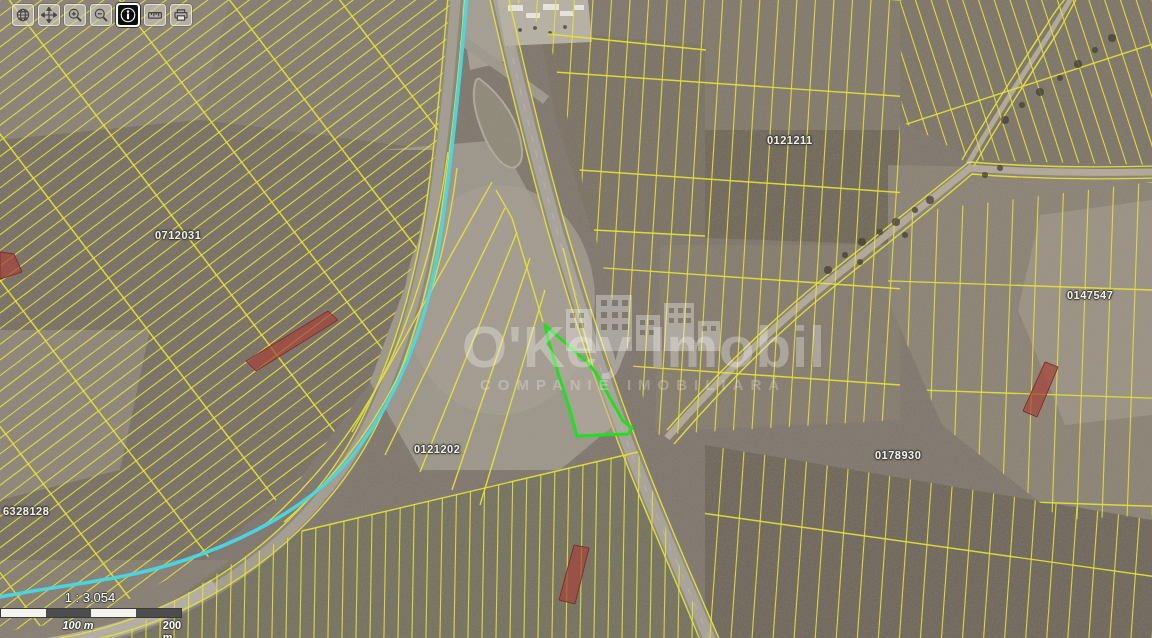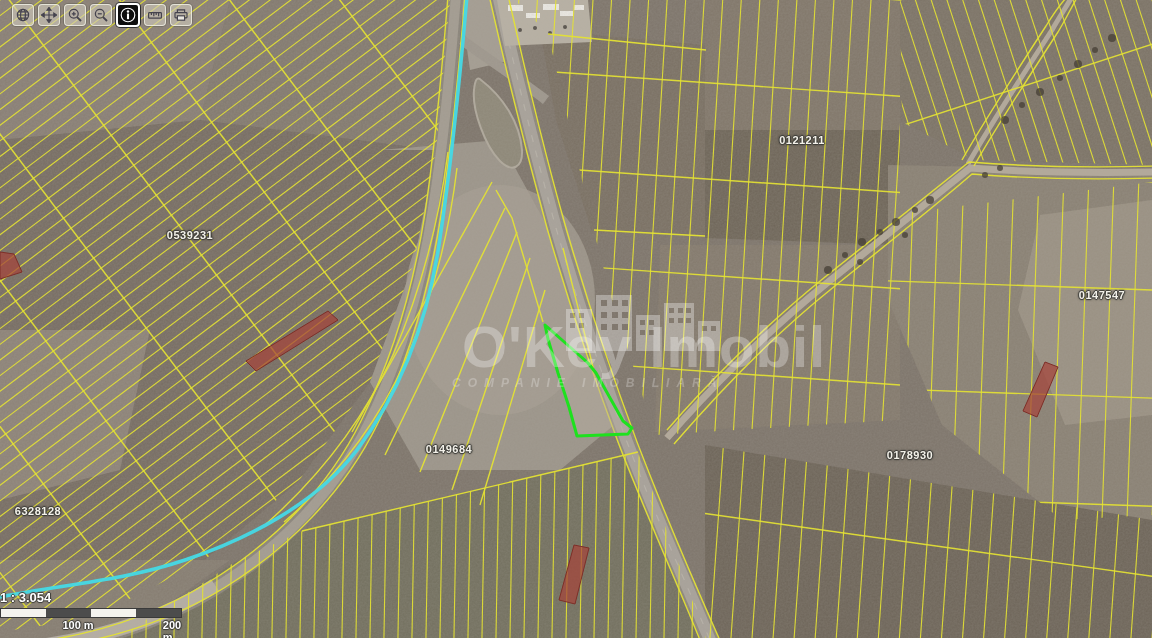--- a/index.html
+++ b/index.html
@@ -1,51 +1,51 @@
 <!DOCTYPE html>
 <html><head>
 <meta charset="utf-8">
 <style>
   html,body{margin:0;padding:0;background:#222;}
   #stage{position:relative;width:1152px;height:638px;overflow:hidden;
          font-family:"Liberation Sans", sans-serif;background:#7e756b;}
   #map-svg{position:absolute;left:0;top:0;z-index:1;}
 
   
-  .plabel{position:absolute;z-index:3;width:70px;text-align:center;
+  .plabel{position:absolute;z-index:3;width:70px;
           font-size:11px;font-weight:bold;color:#f4f2ea;letter-spacing:.5px;
           text-shadow:-1px 0 1px #3c3c38,1px 0 1px #3c3c38,0 -1px 1px #3c3c38,0 1px 1px #3c3c38, 0 0 3px #2e2e2a;}
 
   
   #watermark{position:absolute;left:452px;top:283px;width:410px;height:115px;z-index:4;pointer-events:none;}
   #watermark .wm-title{position:absolute;left:10px;top:30px;font-size:58px;font-weight:bold;
           color:rgba(255,255,255,.30);white-space:nowrap;letter-spacing:1px;}
-  #watermark .wm-sub{position:absolute;left:0;top:93px;font-size:12px;font-weight:bold;
-          color:rgba(255,255,255,.25);letter-spacing:7px;white-space:nowrap;font-style:italic;}
+  #watermark .wm-sub{position:absolute;left:28px;top:93px;font-size:15px;font-weight:bold;
+          color:rgba(255,255,255,.25);letter-spacing:7px;white-space:nowrap;}
   #watermark svg{position:absolute;left:112px;top:2px;opacity:.32;}
 
   
   #toolbar{position:absolute;left:12px;top:3px;z-index:5;display:flex;gap:4px;align-items:center;}
   .tb-btn{width:22px;height:22px;border-radius:4px;background:rgba(208,203,190,.60);
           border:1px solid rgba(245,245,235,.75);box-shadow:0 0 0 1px rgba(80,80,70,.35);
           display:flex;align-items:center;justify-content:center;cursor:pointer;padding:0;}
   .tb-btn svg{display:block;}
   .tb-btn.active{background:#0d0d0d;border:2px solid #fff;box-shadow:0 0 0 1px #333;width:24px;height:24px;}
 
   
   #scalebar{position:absolute;left:0;top:590px;width:190px;z-index:5;color:#fff;}
-  #scalebar .ratio{width:180px;font-size:13px;font-weight:bold;
+  #scalebar .ratio{width:180px;text-align:center;font-size:13px;font-weight:normal;
           text-shadow:-1px 0 1px #3c3c38,1px 0 1px #3c3c38,0 -1px 1px #3c3c38,0 1px 1px #3c3c38;}
   #scalebar .bar{margin-top:3px;width:180px;height:8px;display:flex;border:1px solid #3a3a3a;}
   #scalebar .seg{flex:1;height:100%;}
   #scalebar .seg.light{background:#f4f3ee;}
   #scalebar .seg.dark{background:#4c4c4c;}
   #scalebar .marks{position:relative;height:14px;font-size:11px;font-weight:bold;
           text-shadow:-1px 0 1px #3c3c38,1px 0 1px #3c3c38,0 -1px 1px #3c3c38,0 1px 1px #3c3c38;}
-  #scalebar .marks .m100{position:absolute;left:78px;transform:translateX(-50%);top:1px;}
+  #scalebar .marks .m100{position:absolute;left:78px;transform:translateX(-50%);top:1px;font-style:italic;}
   #scalebar .marks .m200{position:absolute;left:172px;transform:translateX(-50%);top:1px;}
 </style>
 </head>
 <body>
 
 <div id="stage">
 
   <svg id="map-svg" width="1152" height="638" viewBox="0 0 1152 638">
     <defs id="defs">
       <filter id="noise" x="0" y="0" width="100%" height="100%">
@@ -402,24 +402,24 @@
       <polygon points="0,252 14,254 22,272 0,279"></polygon>
     </g>
 
     <path id="route" d="M467,-4 C459,90 452,160 439,245 C426,330 398,395 357,450 C315,505 245,540 185,560 C120,582 55,585 -5,598" fill="none" stroke="#45d9e6" stroke-width="3.5" stroke-linecap="round" opacity="0.95"></path>
 
     <polygon id="selected-parcel" points="545,325 588,363 596,373 623,421 632,428 628,434 577,436 569,407 558,373 548,339" fill="#b7afa2" fill-opacity="0.45" stroke="#1ee11e" stroke-width="3" stroke-linejoin="round"></polygon>
   </svg>
 
   <div class="plabel" style="left:767px;top:134px">0121211</div>
   <div class="plabel" style="left:1067px;top:289px">0147547</div>
-  <div class="plabel" style="left:414px;top:443px">0149684</div>
+  <div class="plabel" style="left:414px;top:443px">0121202</div>
   <div class="plabel" style="left:875px;top:449px">0178930</div>
   <div class="plabel" style="left:3px;top:505px">6328128</div>
-  <div class="plabel" style="left:155px;top:229px">0539231</div>
+  <div class="plabel" style="left:155px;top:229px">0712031</div>
 
   <div id="watermark">
     <svg width="160" height="66" viewBox="0 0 160 66">
       <g fill="#ffffff">
         <rect x="2" y="24" width="26" height="42"></rect>
         <rect x="32" y="10" width="36" height="56"></rect>
         <rect x="72" y="30" width="24" height="36"></rect>
         <rect x="100" y="18" width="30" height="48"></rect>
         <rect x="134" y="36" width="22" height="30"></rect>
       </g>

